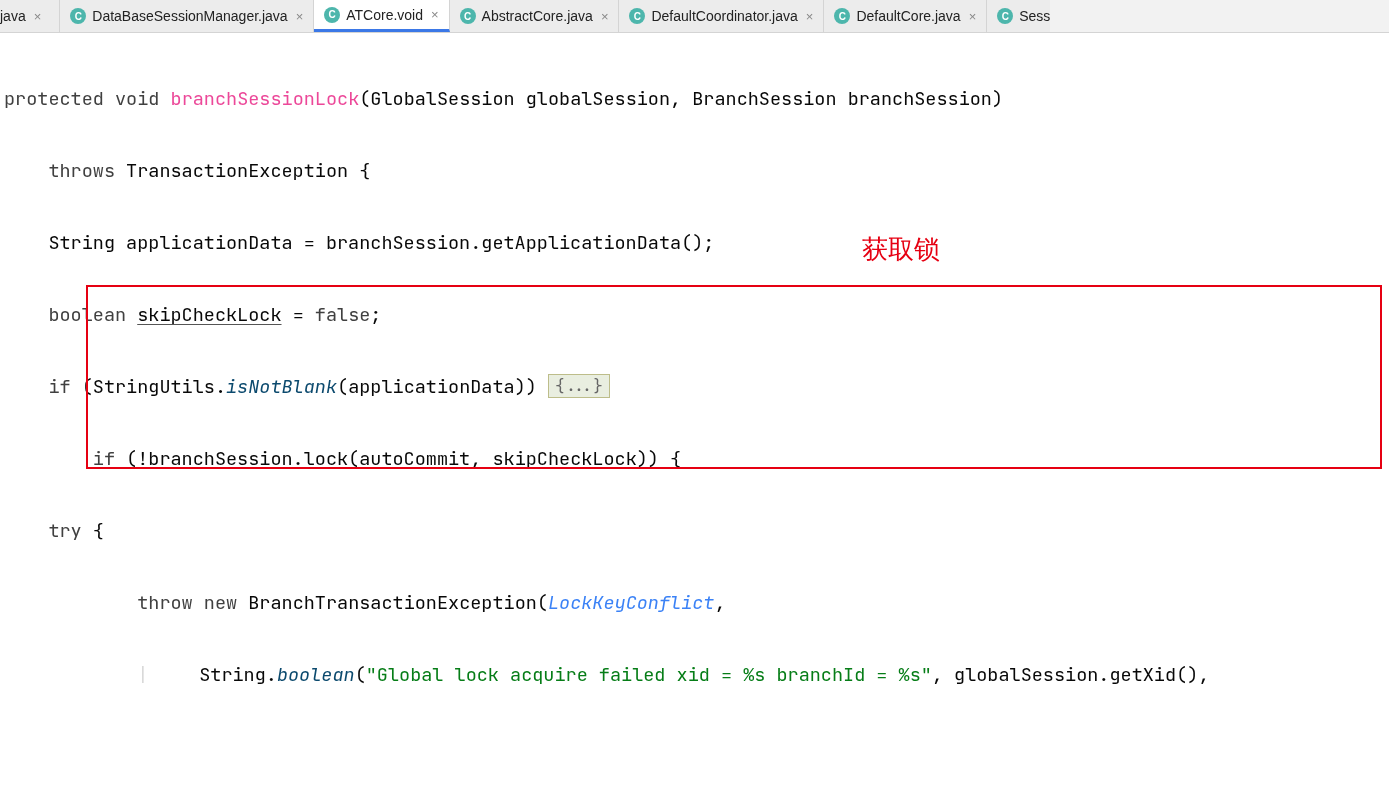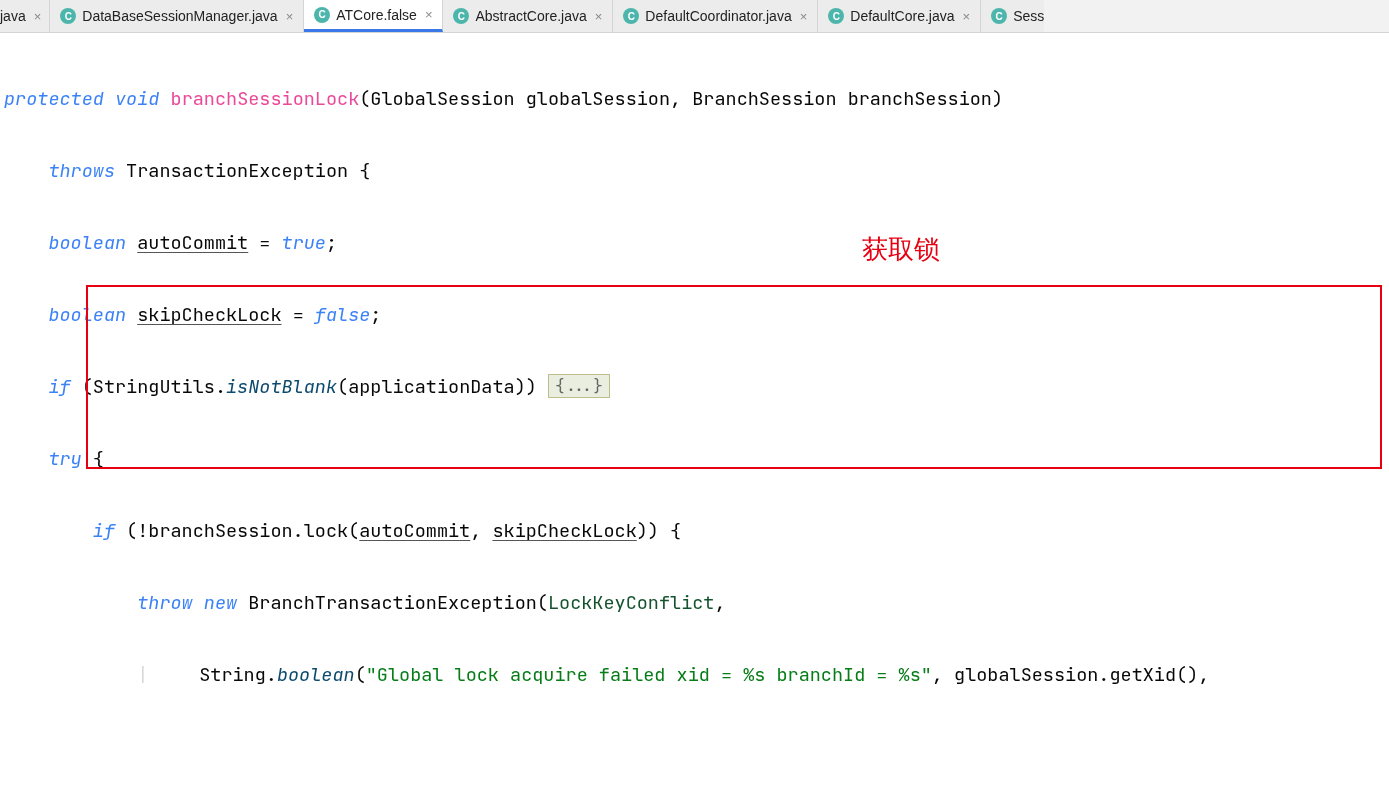--- a/index.html
+++ b/index.html
@@ -29,21 +29,21 @@
   gap: 6px;
   white-space: nowrap;
 }
 .tab.active {
   background: #ffffff;
   border-bottom: 3px solid #3b78e7;
   position: relative;
 }
 .tab.partial {
   padding-left: 0;
-  padding-right: 6px;
+  padding-right: 16px;
 }
 .tab.partial-right {
   padding-right: 0;
   border-right: none;
 }
 .class-icon {
   width: 16px;
   height: 16px;
   border-radius: 50%;
   background: #4db6ac;
@@ -63,24 +63,24 @@
 }
 .editor {
   padding: 12px 0 0 4px;
   font-family: "JetBrains Mono", Menlo, Consolas, monospace;
   font-size: 18.5px;
   line-height: 36px;
   color: #080808;
   position: relative;
   white-space: pre;
 }
-.kw { color: #3b82f6; font-style: italic; }
+.kw { color: #404040; }
 .str { color: #067d17; }
 .mi { font-style: italic; color: #0c4a6e; }
-.purple { color: #14532d; }
+.purple { color: #3b82f6; font-style: italic; }
 .underline { text-decoration: underline; text-decoration-color: #555; text-decoration-thickness:1px; text-underline-offset:3px; }
 .fold {
   display: inline-block;
   background: #e9eee0;
   border: 1px solid #bdbd8a;
   padding: 0 6px;
   color: #666;
   line-height: 22px;
   font-size: 16px;
   vertical-align: 2px;
@@ -107,21 +107,21 @@
     <span>java</span>
     <span class="close-x">×</span>
   </div>
   <div class="tab">
     <span class="class-icon">C</span>
     <span>DataBaseSessionManager.java</span>
     <span class="close-x">×</span>
   </div>
   <div class="tab active">
     <span class="class-icon">C</span>
-    <span>ATCore.false</span>
+    <span>ATCore.void</span>
     <span class="close-x">×</span>
   </div>
   <div class="tab">
     <span class="class-icon">C</span>
     <span>AbstractCore.java</span>
     <span class="close-x">×</span>
   </div>
   <div class="tab">
     <span class="class-icon">C</span>
     <span>DefaultCoordinator.java</span>
@@ -134,25 +134,25 @@
   </div>
   <div class="tab partial-right">
     <span class="class-icon">C</span>
     <span>Sess</span>
   </div>
 </div>
 
 <div class="editor">
 <div><span class="kw">protected</span> <span class="kw">void</span> <span style="color:#ec4899">branchSessionLock</span><span>(GlobalSession globalSession, BranchSession branchSession)</span></div>
 <div>    <span class="kw">throws</span><span> TransactionException {</span></div>
-<div><span class="kw">    boolean</span> <span class="underline">autoCommit</span><span> = </span><span class="kw">true</span>;</div>
+<div><span>    String applicationData = branchSession.getApplicationData();</span></div>
 <div><span class="kw">    boolean</span> <span class="underline">skipCheckLock</span><span> = </span><span class="kw">false</span>;</div>
 <div><span class="kw">    if</span><span> (StringUtils.</span><span class="mi">isNotBlank</span><span>(applicationData)) </span><span class="fold">{...}</span></div>
+<div><span class="kw">        if</span><span> (!branchSession.lock(</span><span class="underline">autoCommit</span><span>, </span><span class="underline">skipCheckLock</span><span>)) {</span></div>
 <div><span class="kw">    try</span><span> {</span></div>
-<div><span class="kw">        if</span><span> (!branchSession.lock(</span><span class="underline">autoCommit</span><span>, </span><span class="underline">skipCheckLock</span><span>)) {</span></div>
 <div><span class="kw">            throw</span> <span class="kw">new</span><span> BranchTransactionException(</span><span class="purple">LockKeyConflict</span><span>,</span></div>
 <div><span class="guide">            |   </span><span style="margin-left:-160px">                String.</span><span class="mi">boolean</span><span>(</span><span class="str">"Global lock acquire failed xid = %s branchId = %s"</span><span>, globalSession.getXid(),</span></div>
 
 
 
 
 
 
 
 

